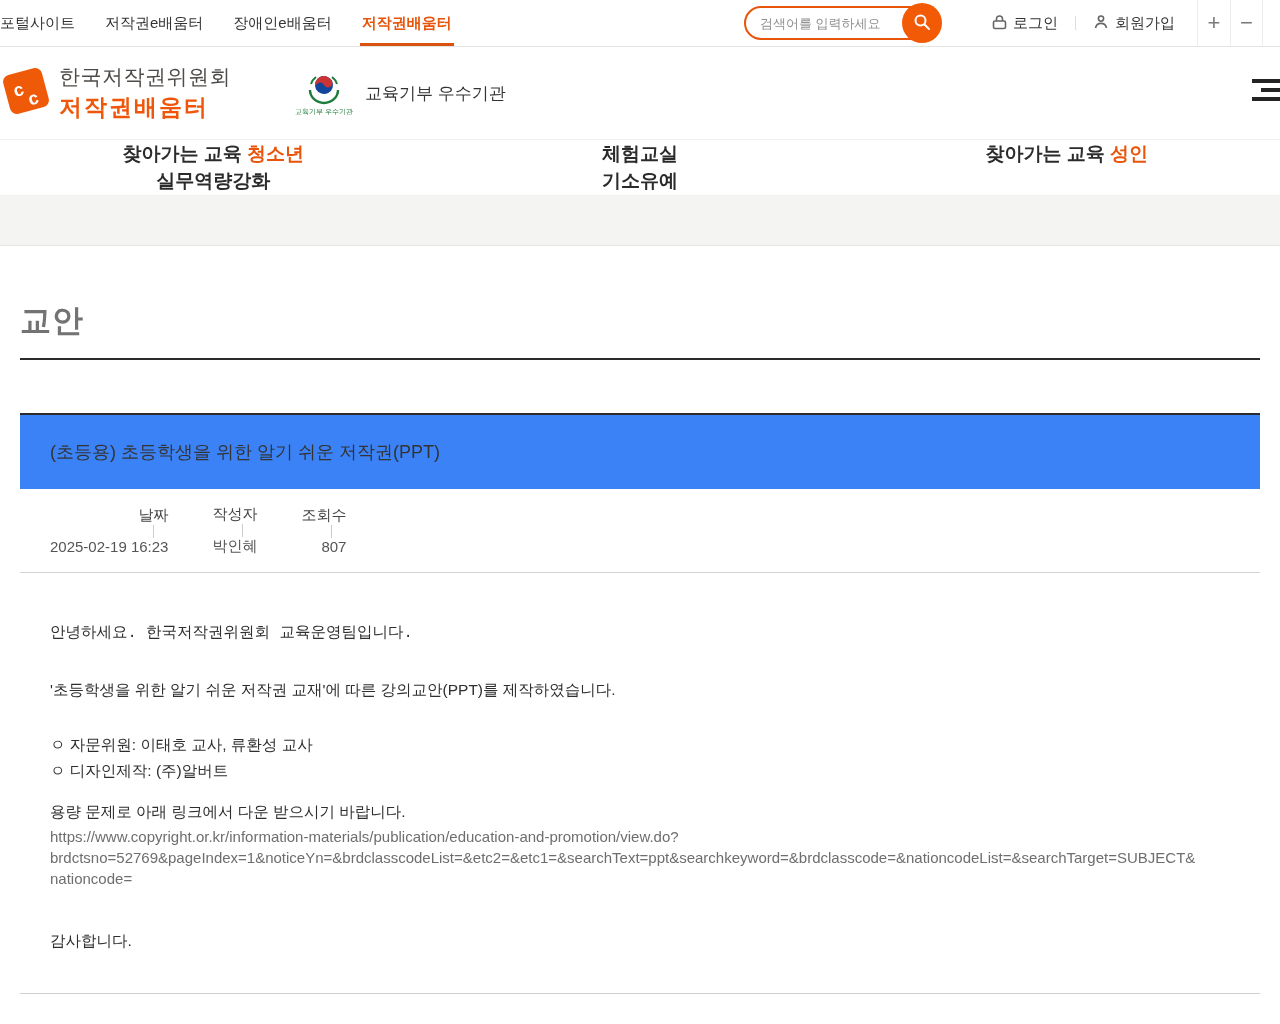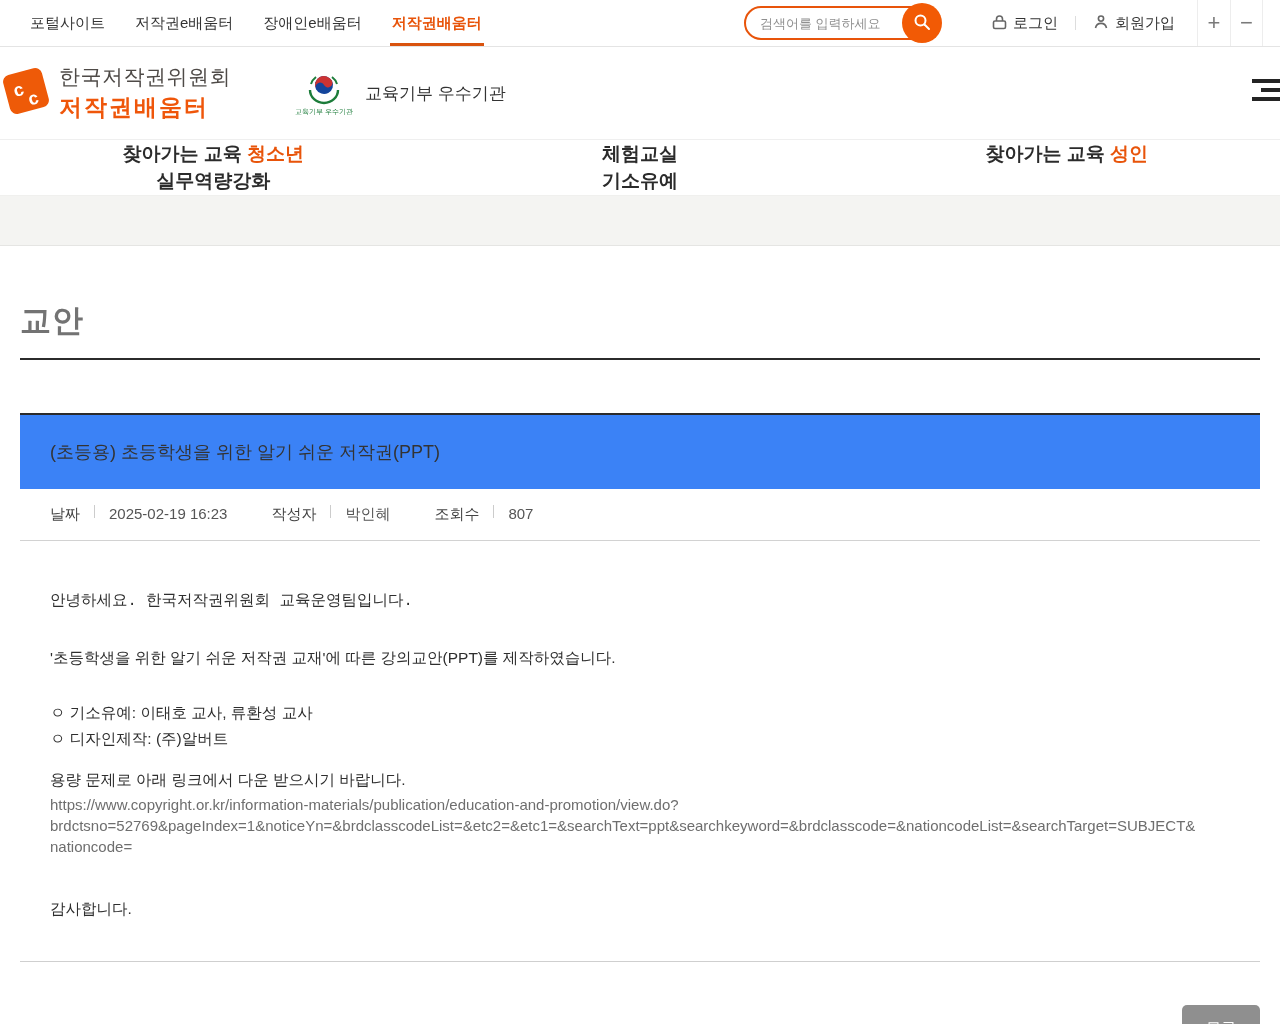--- a/index.html
+++ b/index.html
@@ -2,21 +2,21 @@
 <html lang="ko"><head>
 <meta charset="utf-8">
 <style>
   * { margin:0; padding:0; box-sizing:border-box; }
   html,body { width:1280px; height:1024px; overflow:hidden; background:#fff;
     font-family:"Liberation Sans","DejaVu Sans",sans-serif; }
   a { text-decoration:none; color:inherit; cursor:pointer; }
 
   
   .util-bar { height:47px; border-bottom:1px solid #e4e4e4; display:flex;
-    align-items:stretch; padding-left:30px; }
+    align-items:stretch; }
   .util-links { display:flex; gap:30px; align-items:stretch; }
   .util-link { font-size:15px; color:#333; display:flex; align-items:center;
     position:relative; white-space:nowrap; }
   .util-link.active { color:#e8540a; font-weight:700; }
   .util-link.active::after { content:""; position:absolute; left:-2px; right:-2px;
     bottom:0; height:3px; background:#d9530e; }
   .util-right { margin-left:auto; display:flex; align-items:center; }
   .searchbox { position:relative; width:196px; height:34px; border:2px solid #e8540a;
     border-radius:18px; display:flex; align-items:center; background:#fff; }
   .searchbox input { border:none; outline:none; margin-left:14px; width:128px;
@@ -60,21 +60,21 @@
 
   
   .content { margin:0 20px; }
   .page-title-wrap { border-bottom:2px solid #2b2b2b; padding-bottom:16px; margin-top:54px; }
   .page-title { font-size:31px; font-weight:700; color:#737373; letter-spacing:1px; }
   .post { margin-top:53px; }
   .post-title-band { border-top:2px solid #2b2b2b; background:#3b82f6;
     padding:25px 30px; font-size:18px; color:#333; }
   .meta-row { display:flex; align-items:center; padding:16px 30px;
     border-bottom:1px solid #d2d2d2; font-size:15px; }
-  .meta-group { display:flex; align-items:flex-start; margin-right:44px; }
+  .meta-group { display:flex; align-items:flex-end; margin-right:44px;flex-direction:column; }
   .meta-label { color:#444; }
   .meta-value { color:#555; }
   .meta-sep { width:1px; height:13px; background:#ccc; margin:0 14px; }
   .post-body { padding:50px 30px 42px; font-size:15.5px; color:#2e2e2e;
     border-bottom:1px solid #cfcfcf; }
   .post-body p { line-height:20px; }
   .p-greeting { margin-bottom:37px;font-family:Liberation Mono, monospace; }
   .p-intro { margin-bottom:32px; }
   .p-advisor, .p-design { line-height:26px !important; }
   .p-design { margin-bottom:18px; }
@@ -217,21 +217,21 @@
       <span class="meta-group">
         <span class="meta-label">조회수</span>
         <span class="meta-sep"></span>
         <span class="meta-value">807</span>
       </span>
     </div>
 
     <div class="post-body">
       <p class="p-greeting">안녕하세요. 한국저작권위원회 교육운영팀입니다.</p>
       <p class="p-intro">'초등학생을 위한 알기 쉬운 저작권 교재'에 따른 강의교안(PPT)를 제작하였습니다.</p>
-      <p class="p-advisor">ㅇ 기소유예: 이태호 교사, 류환성 교사</p>
+      <p class="p-advisor">ㅇ 자문위원: 이태호 교사, 류환성 교사</p>
       <p class="p-design">ㅇ 디자인제작: (주)알버트</p>
       <p class="p-note">용량 문제로 아래 링크에서 다운 받으시기 바랍니다.</p>
       <div class="link-text">https://www.copyright.or.kr/information-materials/publication/education-and-promotion/view.do?</div>
       <div class="link-text">brdctsno=52769&amp;pageIndex=1&amp;noticeYn=&amp;brdclasscodeList=&amp;etc2=&amp;etc1=&amp;searchText=ppt&amp;searchkeyword=&amp;brdclasscode=&amp;nationcodeList=&amp;searchTarget=SUBJECT&amp;</div>
       <div class="link-text">nationcode=</div>
       <p class="p-closing">감사합니다.</p>
     </div>
 
     <div class="list-btn-row">
       <button class="list-btn">목록</button>

